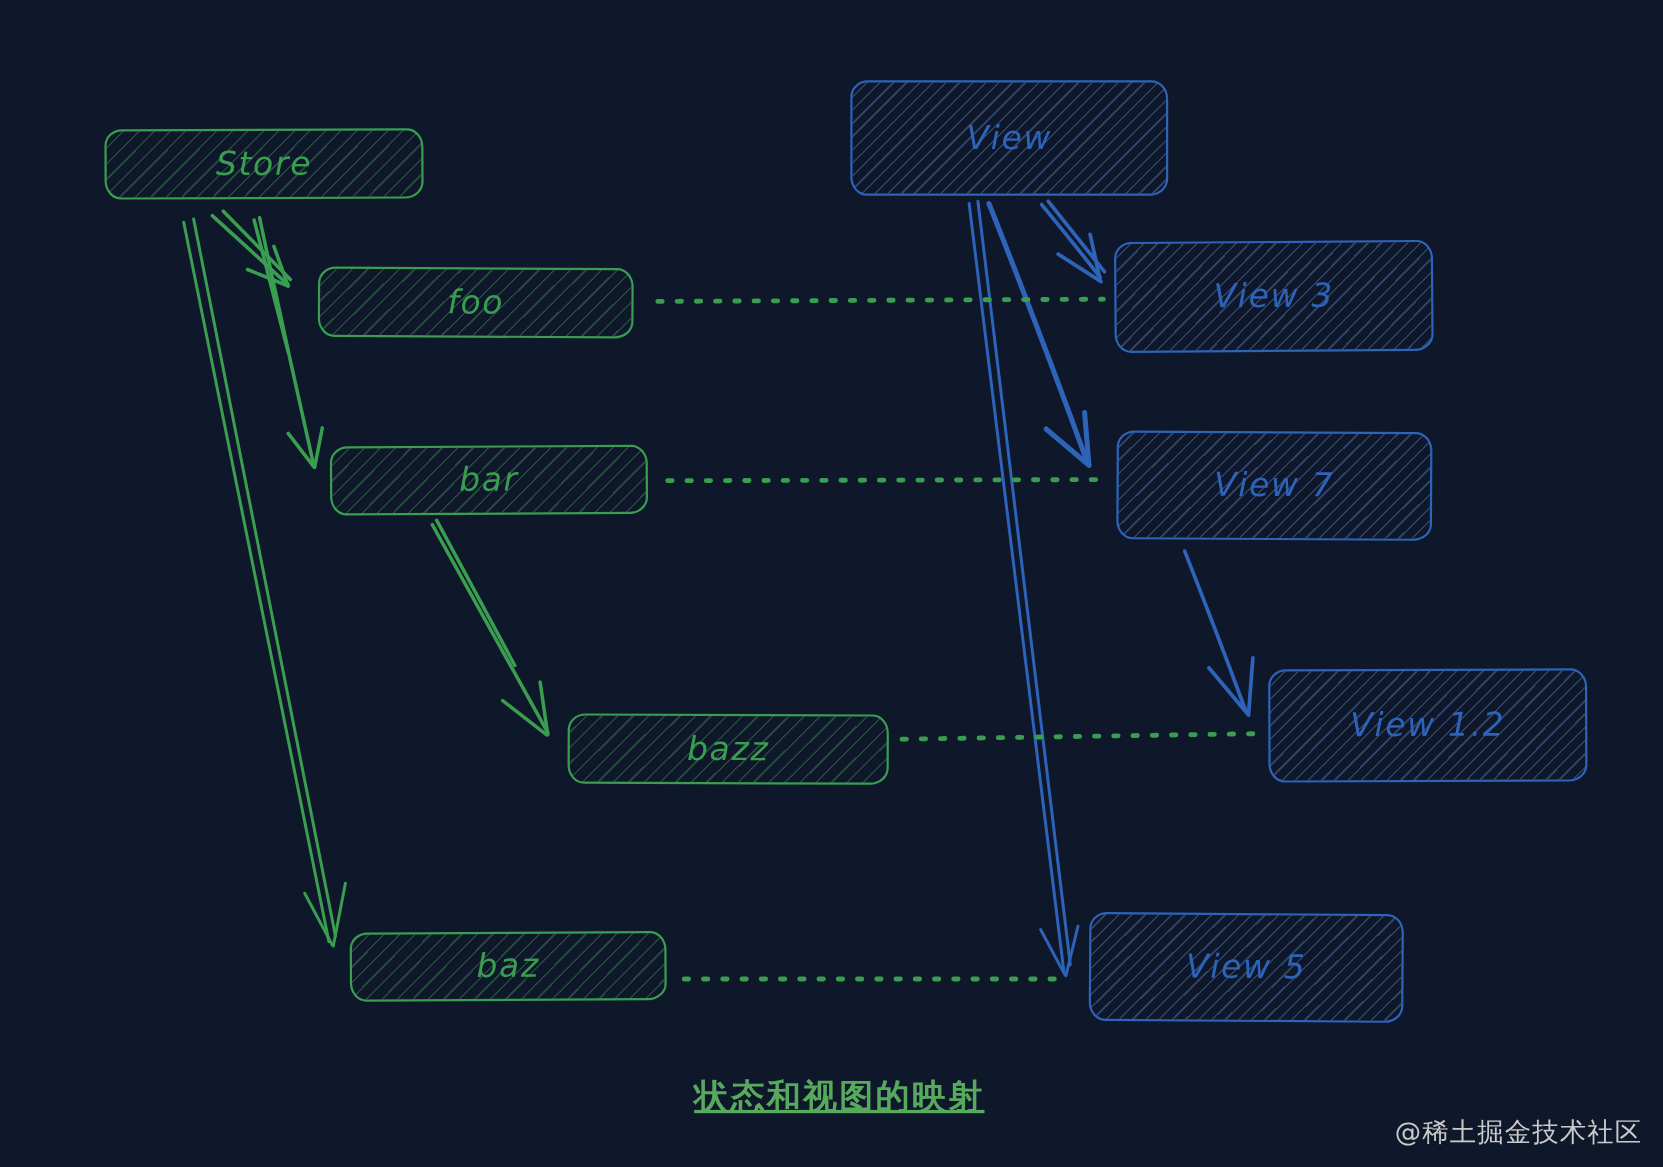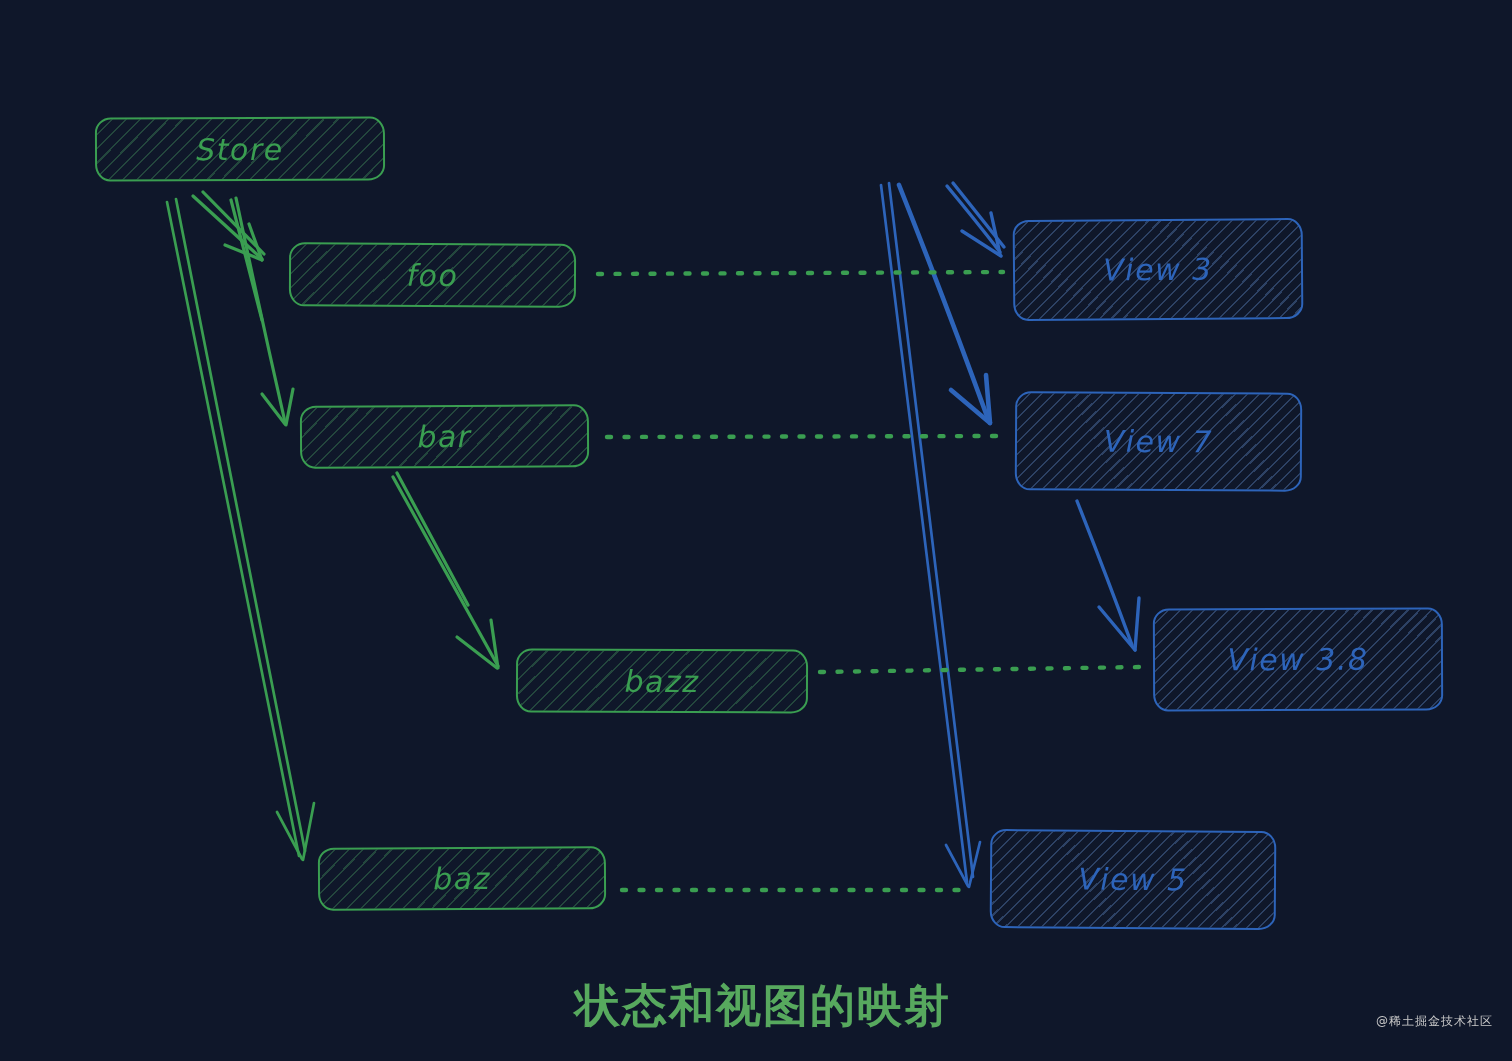--- a/index.html
+++ b/index.html
@@ -47,30 +47,31 @@
     white-space: nowrap;
   }
   .node.green .node-label { color: var(--green, #3a9e51); }
   .node.blue  .node-label { color: var(--blue, #2d64ba); }
 
   .caption {
     position: absolute;
     left: 14px; right: 0;
     top: 976px;
     text-align: center;
-    font-size: 45px;
+    font-size: 31px;
     font-weight: 600;
     letter-spacing: 2px;
     color: var(--caption, #57a95e);
+    text-decoration: underline;
   }
   .watermark {
     position: absolute;
     right: 19px;
     top: 1013px;
-    font-size: 12px;
+    font-size: 24px;
     letter-spacing: 1px;
     color: var(--watermark, #c9c9c9);
   }
 </style>
 </head>
 <body>
 
 <div class="canvas">
 
   <svg class="wires" viewBox="0 0 1512 1061">
@@ -140,28 +141,31 @@
   <div class="node green" style="left:300px;top:405px;width:289px;height:63px;transform:rotate(-0.3deg);">
     <span class="node-label">bar</span>
   </div>
   <div class="node green" style="left:516px;top:649px;width:292px;height:64px;transform:rotate(0.2deg);">
     <span class="node-label">bazz</span>
   </div>
   <div class="node green" style="left:318px;top:847px;width:288px;height:63px;transform:rotate(-0.3deg);">
     <span class="node-label">baz</span>
   </div>
 
+  <div class="node blue" style="left:773px;top:73px;width:289px;height:105px;">
+    <span class="node-label">View</span>
+  </div>
   <div class="node blue" style="left:1013px;top:219px;width:290px;height:101px;transform:rotate(-0.4deg);">
     <span class="node-label">View 3</span>
   </div>
   <div class="node blue" style="left:1015px;top:392px;width:287px;height:99px;transform:rotate(0.3deg);">
     <span class="node-label">View 7</span>
   </div>
   <div class="node blue" style="left:1153px;top:608px;width:290px;height:103px;transform:rotate(-0.2deg);">
-    <span class="node-label">View 3.8</span>
+    <span class="node-label">View 1.2</span>
   </div>
   <div class="node blue" style="left:990px;top:830px;width:286px;height:99px;transform:rotate(0.4deg);">
     <span class="node-label">View 5</span>
   </div>
 
   <div class="caption">状态和视图的映射</div>
   <div class="watermark">@稀土掘金技术社区</div>
 
 </div>
 

